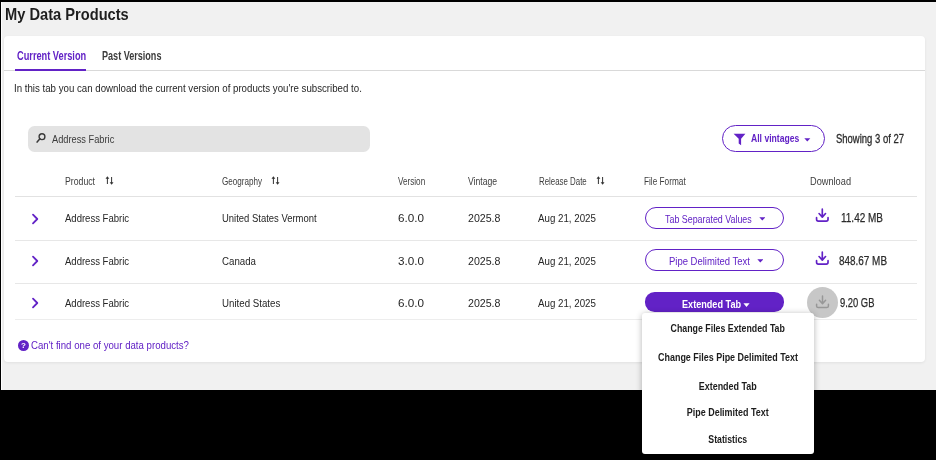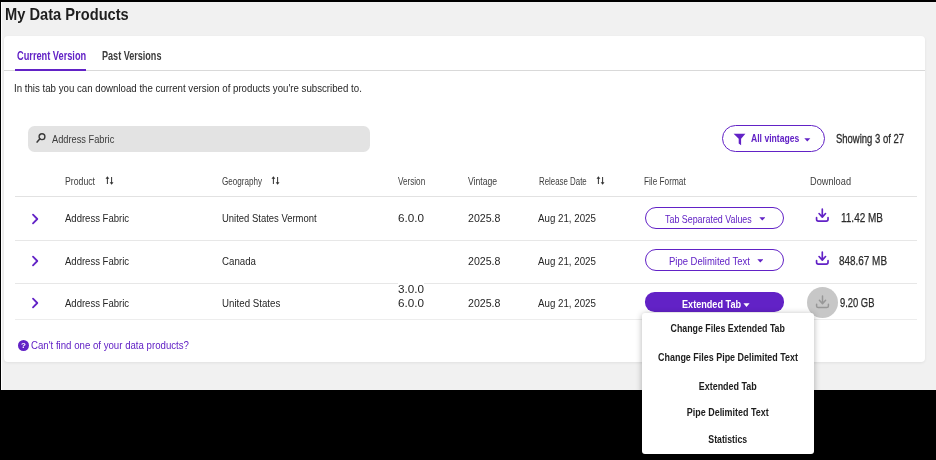--- a/index.html
+++ b/index.html
@@ -95,21 +95,21 @@
     <path d="M1.5 9.3 V10.9 Q1.5 12.6 3.2 12.6 H10.8 Q12.5 12.6 12.5 10.9 V9.3" fill="none" stroke="#6222c6" stroke-width="1.6" stroke-linecap="round"></path>
     <path d="M7 1.1 V8.3 M3.9 5.3 L7 8.7 L10.1 5.3" fill="none" stroke="#6222c6" stroke-width="1.6" stroke-linecap="round" stroke-linejoin="round"></path>
   </svg>
   <div class="t" style="left:840.5px;top:211.2px;font-size:12px;color:#2b2b2b;-webkit-text-stroke:0.25px #2b2b2b;transform:scaleX(0.832);">11.42 MB</div>
 
   <svg class="abs" style="left:30.5px;top:255px;" width="8" height="12" viewBox="0 0 8 12">
     <path d="M2 1.7 L6.3 6 L2 10.3" fill="none" stroke="#6222c6" stroke-width="1.8" stroke-linecap="round" stroke-linejoin="round"></path>
   </svg>
   <div class="t" style="left:65.3px;top:253.7px;font-size:11.7px;color:#262626;transform:scaleX(0.815);">Address Fabric</div>
   <div class="t" style="left:222.4px;top:253.7px;font-size:11.7px;color:#262626;transform:scaleX(0.83);">Canada</div>
-  <div class="t" style="left:398px;top:253.7px;font-size:11.7px;color:#262626;transform:scaleX(1);margin-top:28px;">3.0.0</div>
+  <div class="t" style="left:398px;top:253.7px;font-size:11.7px;color:#262626;transform:scaleX(1);">3.0.0</div>
   <div class="t" style="left:468.1px;top:253.7px;font-size:11.7px;color:#262626;transform:scaleX(0.908);">2025.8</div>
   <div class="t" style="left:537.8px;top:253.7px;font-size:11.7px;color:#262626;transform:scaleX(0.833);">Aug 21, 2025</div>
   <div class="abs" style="left:644.8px;top:249px;width:139.6px;height:22px;border:1.5px solid #6222c6;border-radius:11px;"></div>
   <div class="t" style="left:669.4px;top:254.9px;font-size:10.5px;color:#6222c6;transform:scaleX(0.902);">Pipe Delimited Text</div>
   <svg class="abs" style="left:756.6px;top:258.8px;" width="6.6" height="4" viewBox="0 0 6.6 4">
     <path d="M0.3 0.3 L3.3 3.6 L6.3 0.3 Z" fill="#6222c6"></path>
   </svg>
   <svg class="abs" style="left:815.2px;top:250.8px;" width="14.6" height="14.6" viewBox="0 0 14 14">
     <path d="M1.5 9.3 V10.9 Q1.5 12.6 3.2 12.6 H10.8 Q12.5 12.6 12.5 10.9 V9.3" fill="none" stroke="#6222c6" stroke-width="1.6" stroke-linecap="round"></path>
     <path d="M7 1.1 V8.3 M3.9 5.3 L7 8.7 L10.1 5.3" fill="none" stroke="#6222c6" stroke-width="1.6" stroke-linecap="round" stroke-linejoin="round"></path>

